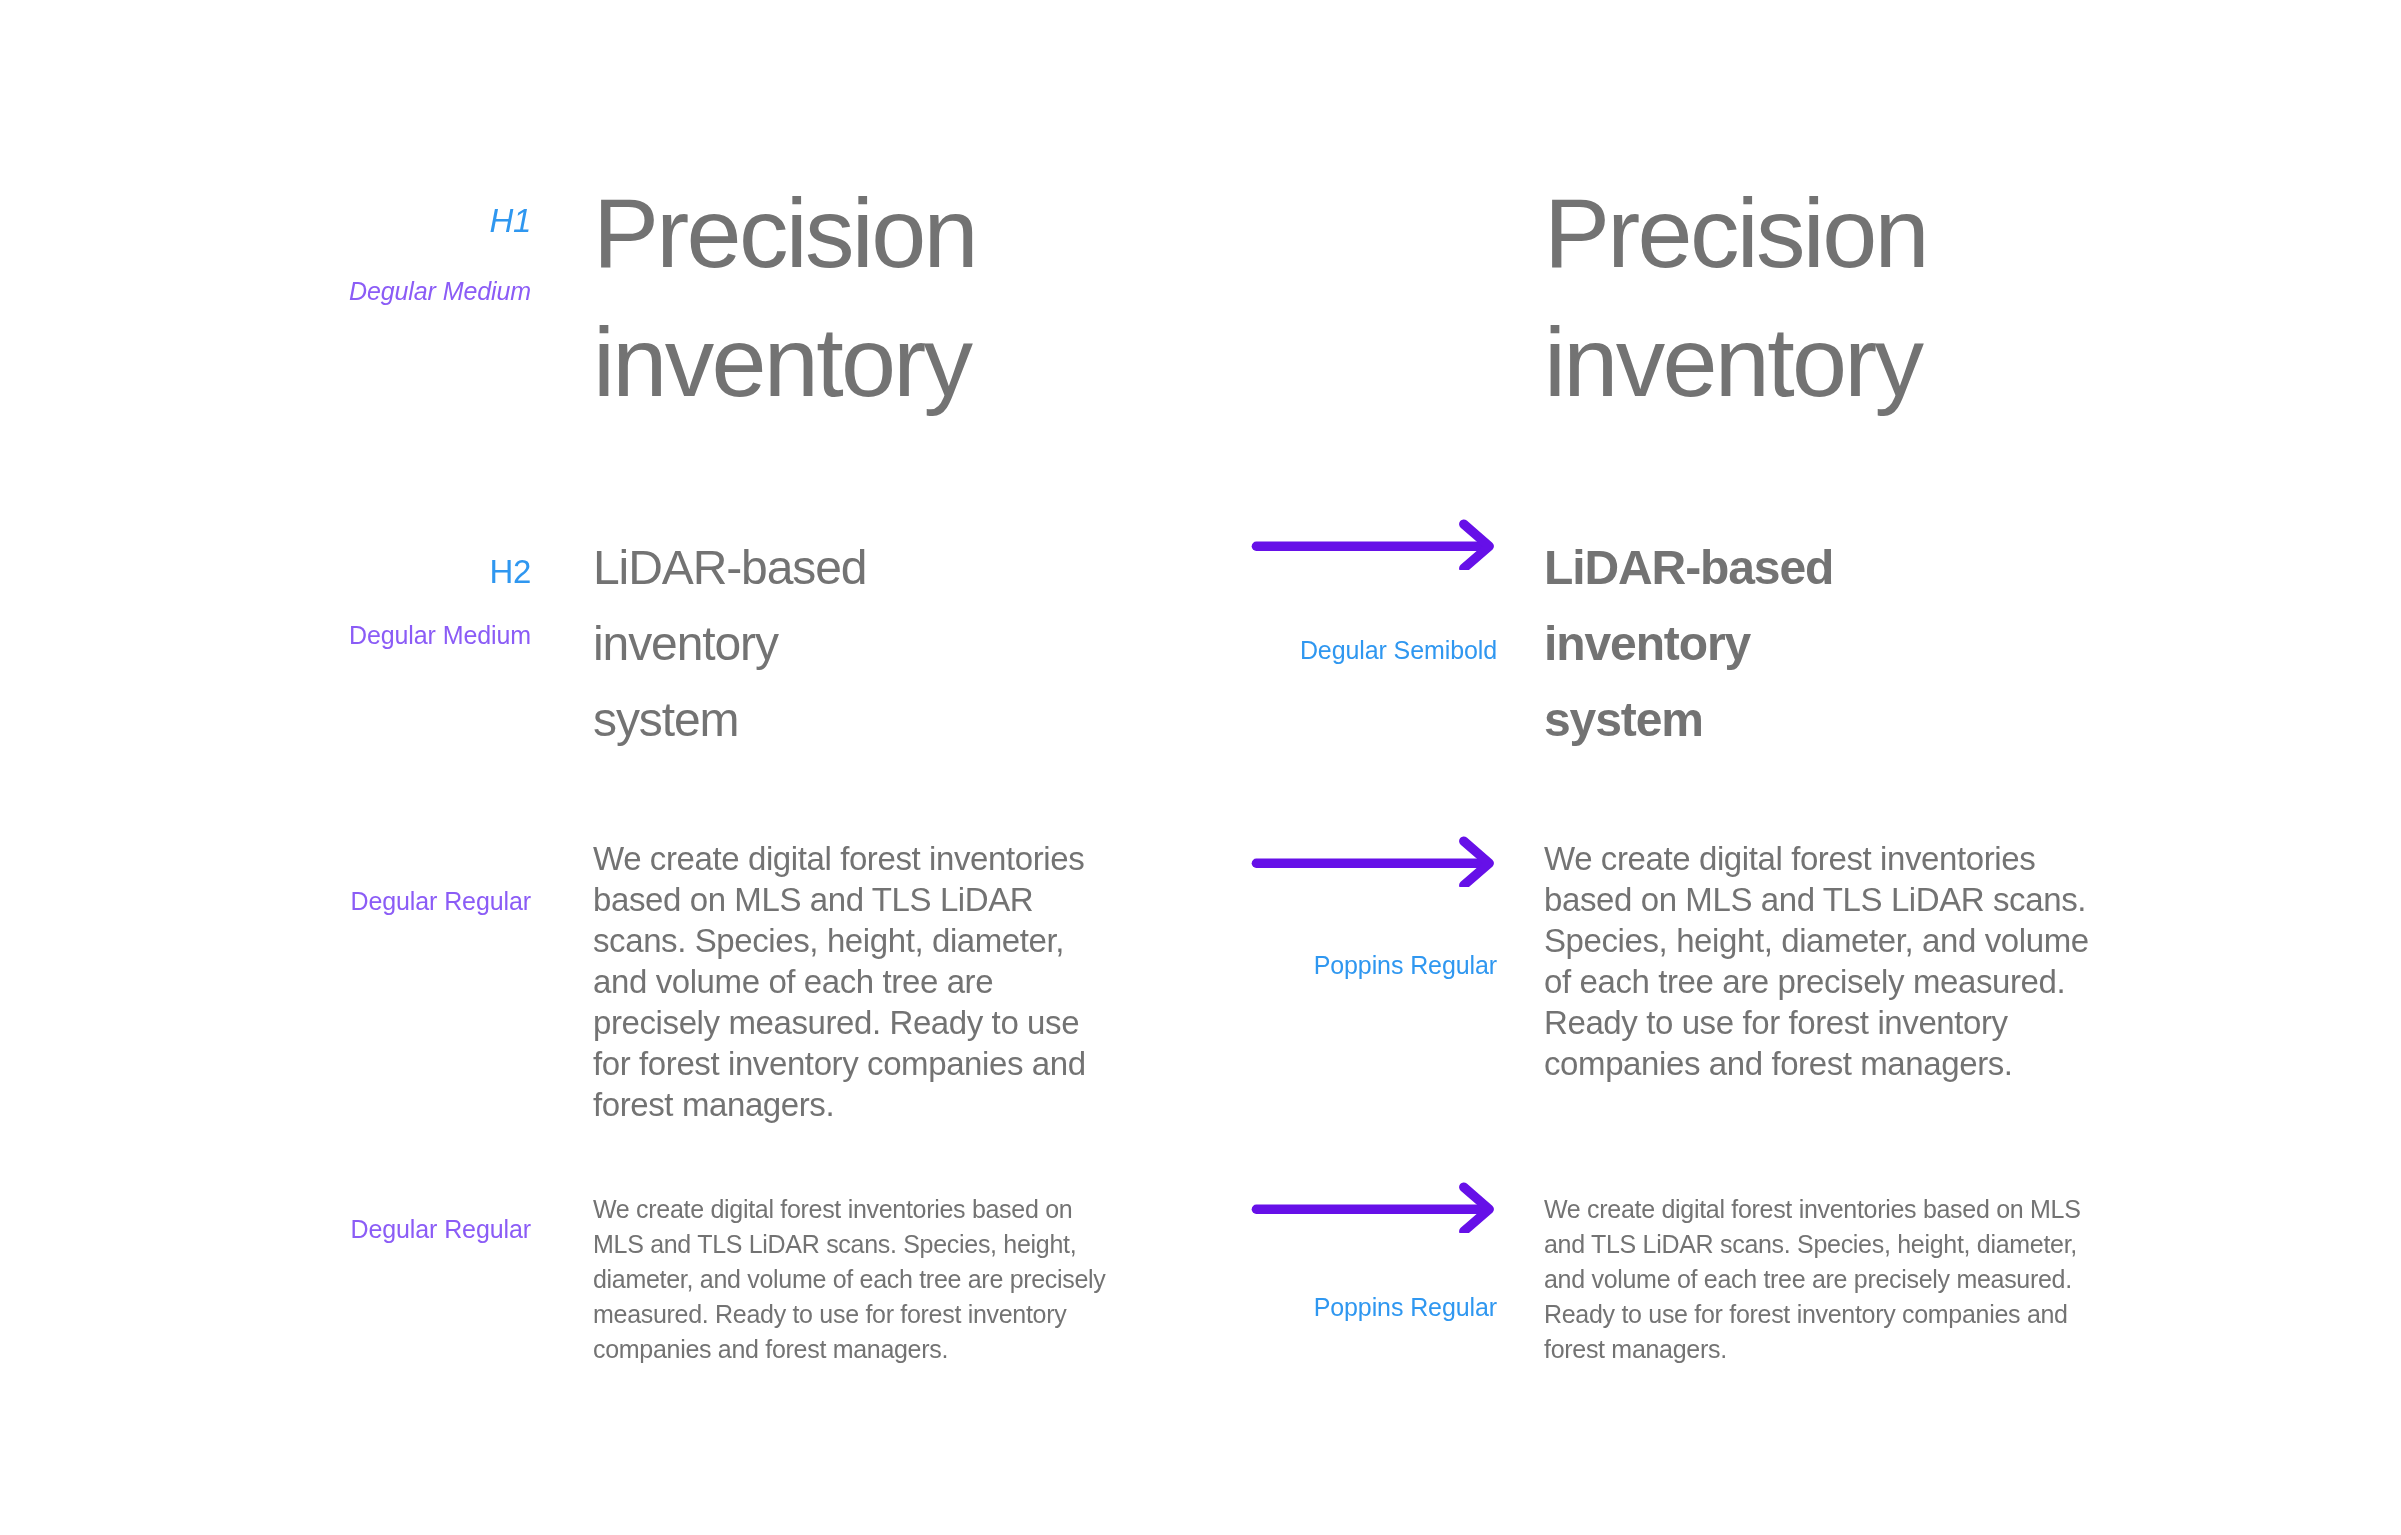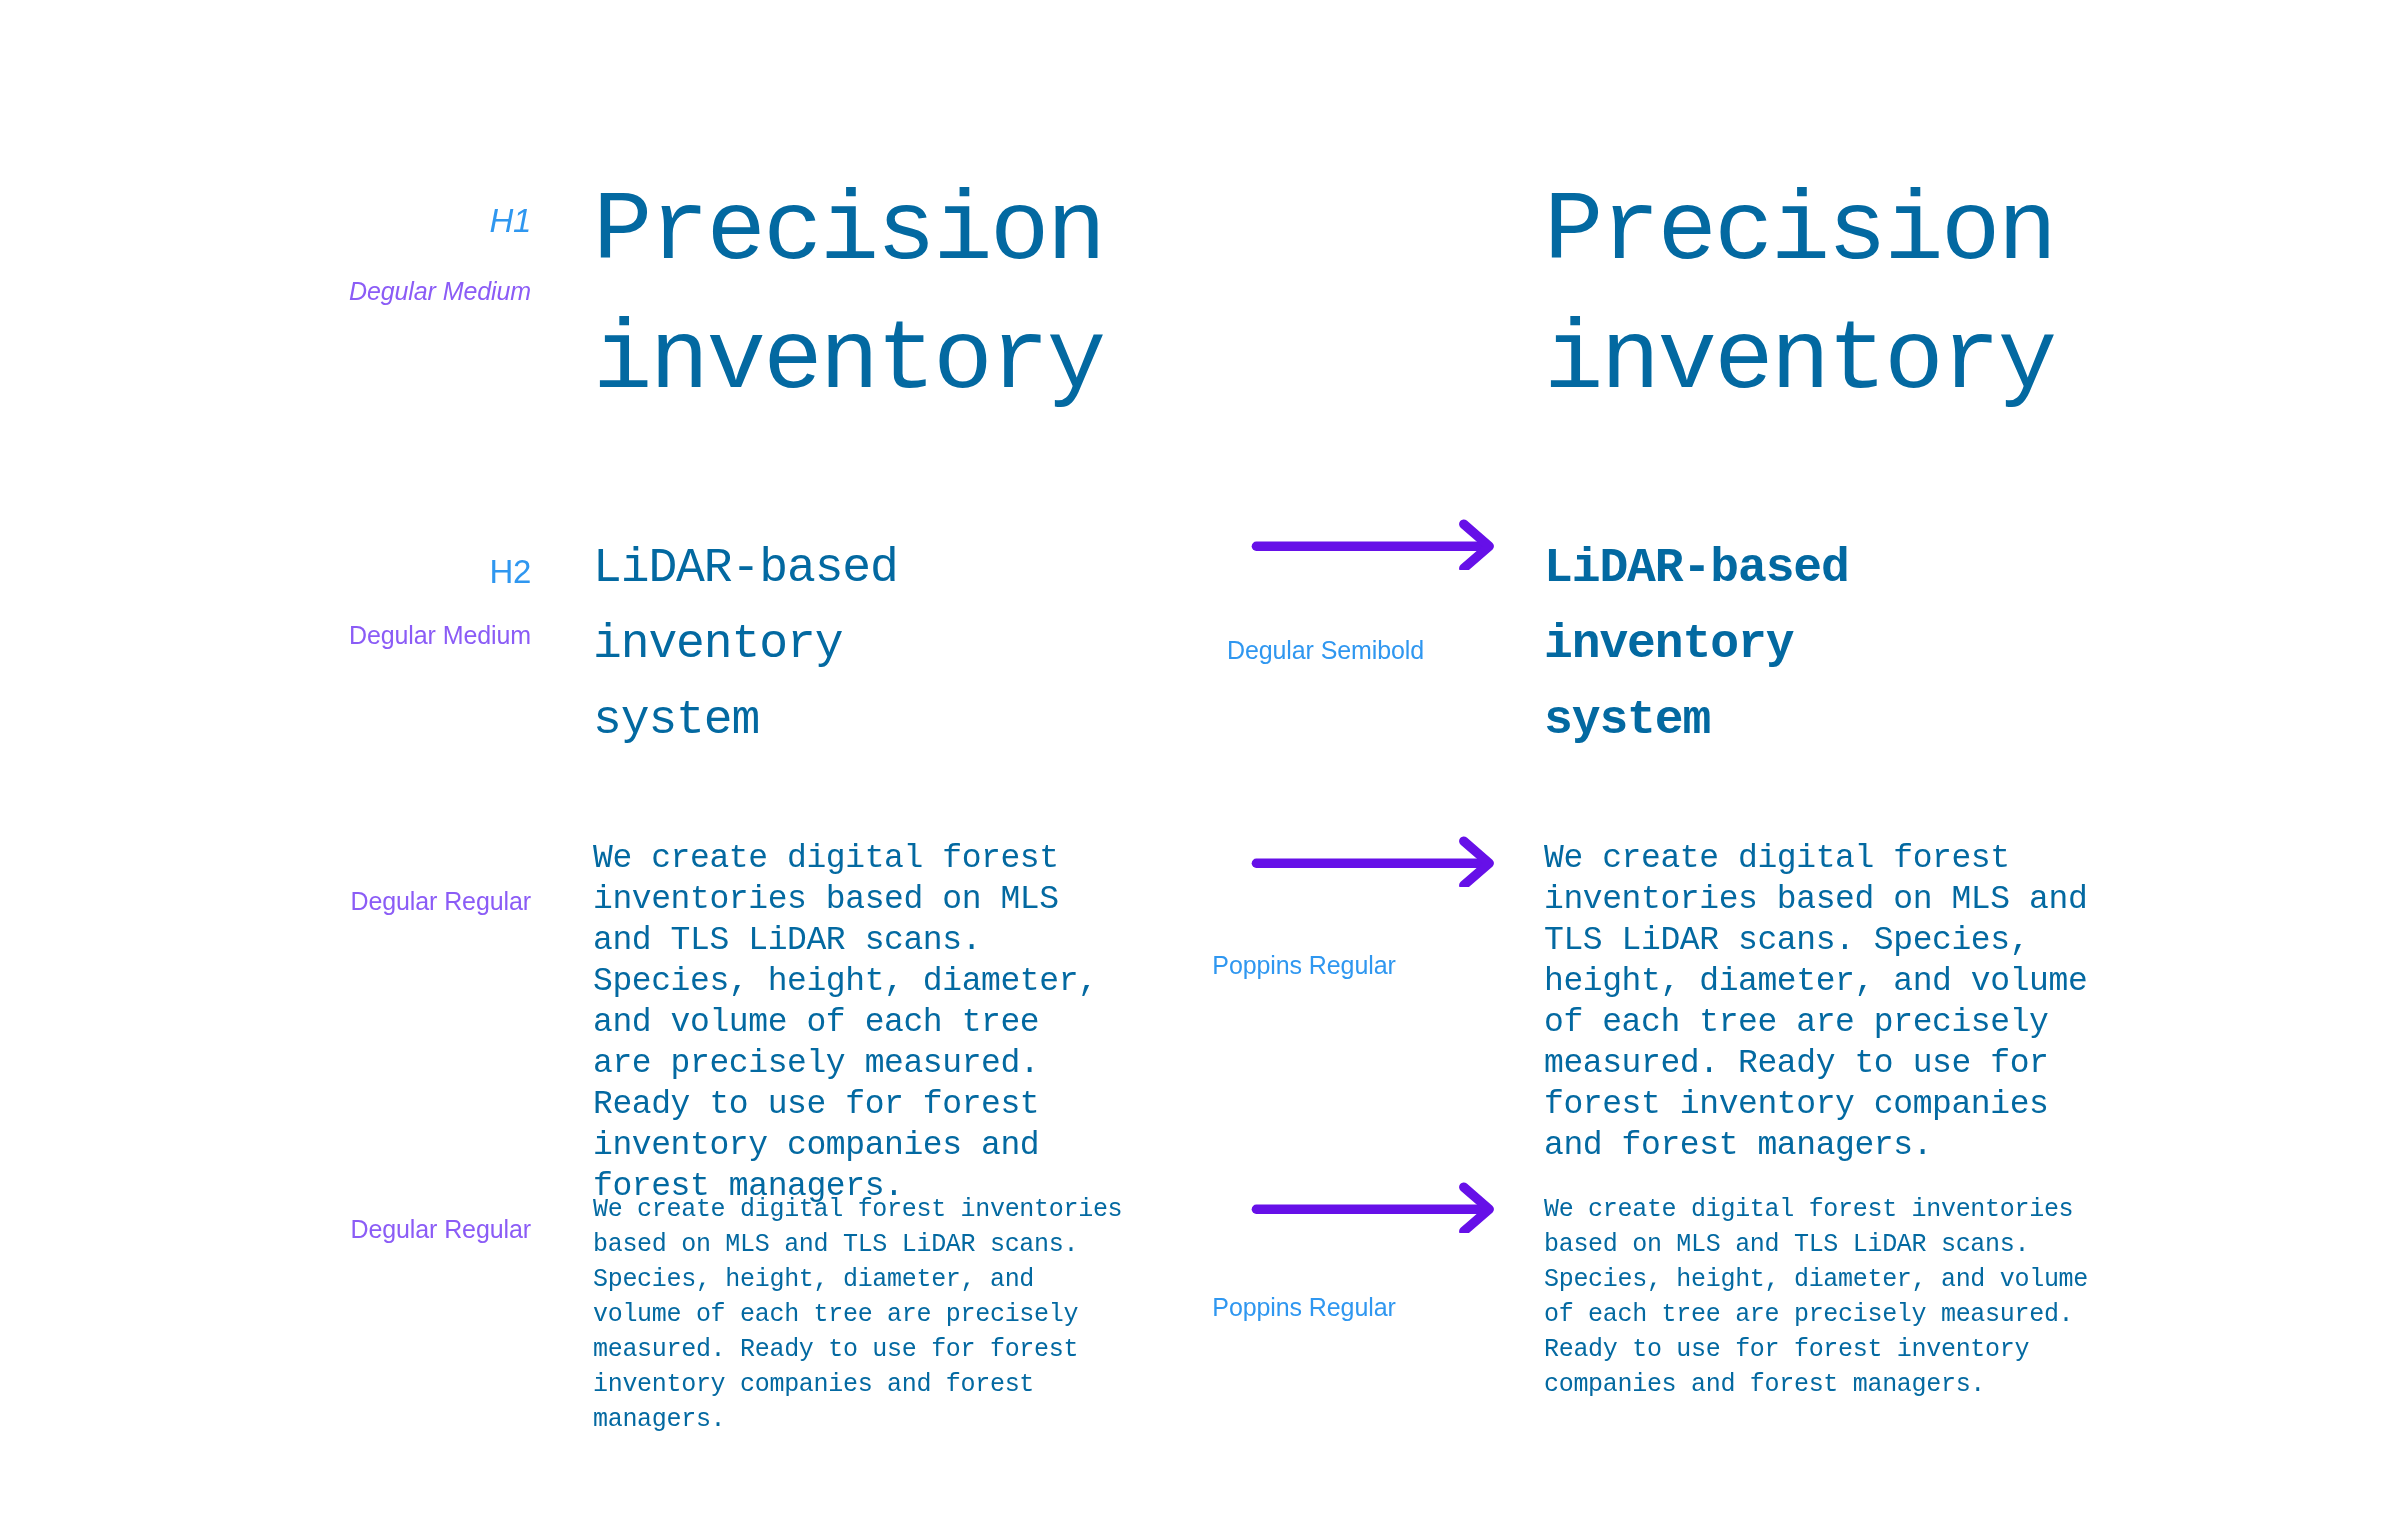--- a/index.html
+++ b/index.html
@@ -52,42 +52,42 @@
     line-height: 31px;
     font-weight: 400;
     letter-spacing: -0.1px;
     color: #8b5cf6;
     white-space: nowrap;
   }
 
   
   .mid-label {
     position: absolute;
-    text-align: center;
+    text-align: right;
     font-size: 25px;
     line-height: 31px;
     font-weight: 400;
     letter-spacing: -0.1px;
     color: #2f97f0;
     white-space: nowrap;
   }
 
   
   .arrow-wrap {
     position: absolute;
     width: 249px;
     height: 51px;
   }
   .arrow-wrap svg { display: block; width: 249px; height: 51px; }
 
   
   .specimen {
     position: absolute;
-    color: #0369a1;
-    font-family: Liberation Mono, monospace;
+    color: #737373;
+    font-family: Liberation Sans, sans-serif;
     white-space: pre-line;
   }
 
   .t-h1 {
     font-size: 99px;
     line-height: 129px;
     font-weight: 400;
     letter-spacing: -2.7px;
   }
   .t-h2 {

